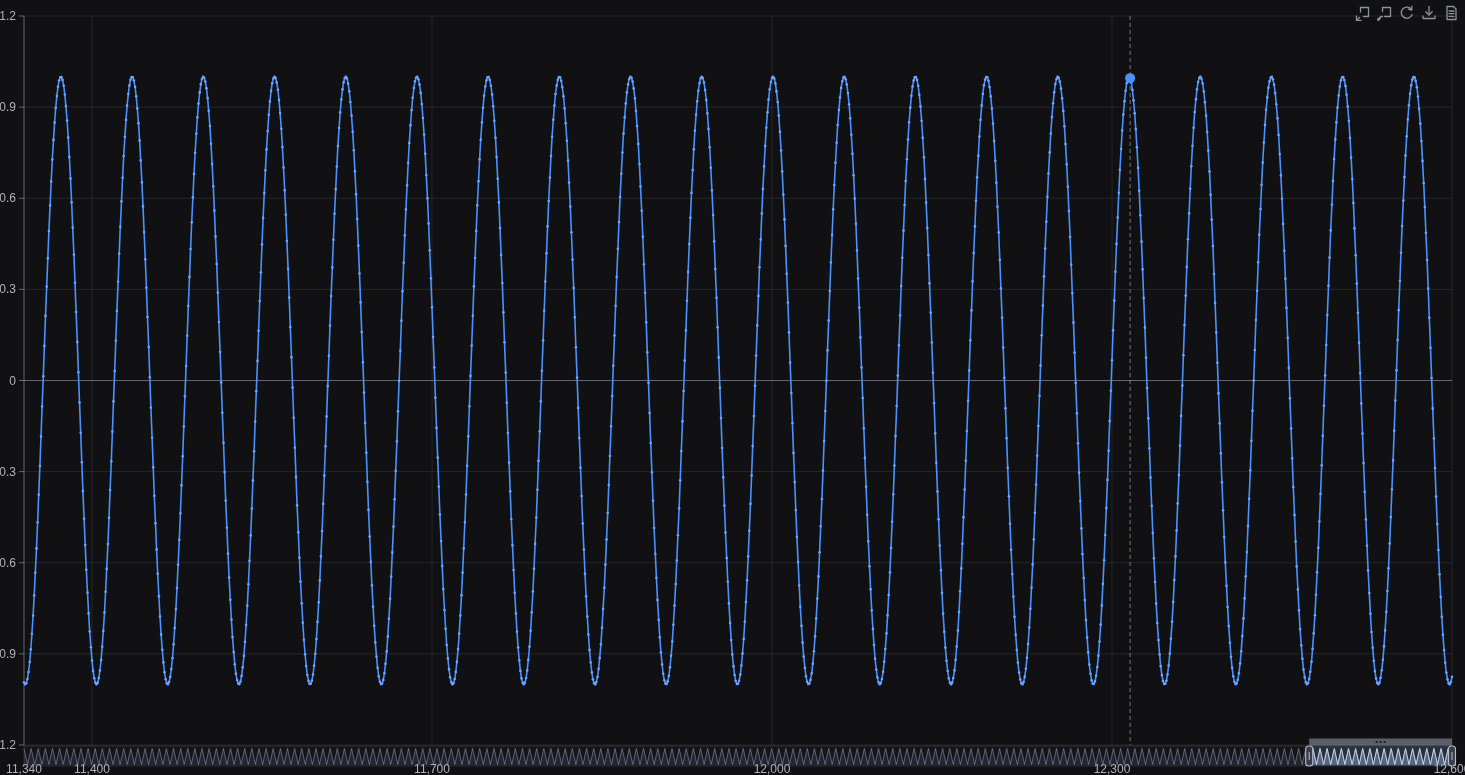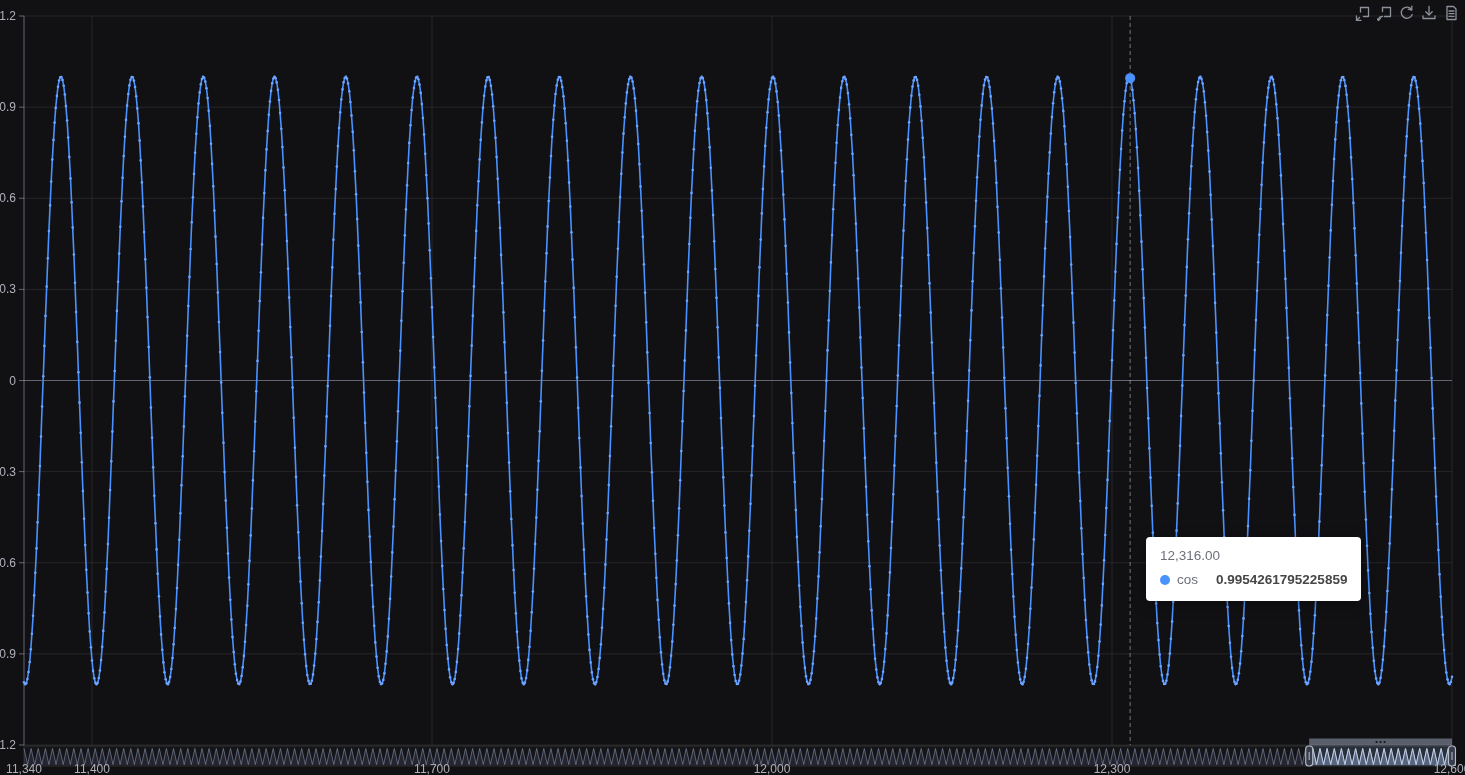--- a/index.html
+++ b/index.html
@@ -1393,22 +1393,14 @@
     <span class="tool-btn">
       <svg width="16" height="16" viewBox="0 0 16 16">
         <path d="M4 1.5 H10.5 L13 4 V14.5 H4 Z"></path>
           <path d="M6 6 H11"></path>
           <path d="M6 8.7 H11"></path>
           <path d="M6 11.4 H11"></path>
       </svg>
     </span>
   </div>
 
-  <div id="tooltip">
-    <div class="tt-title">12,316.00</div>
-    <div class="tt-row">
-      <span class="tt-dot" id="tt-dot" style="background: rgb(73, 146, 255);"></span>
-      <span class="tt-name">cos</span>
-      <span class="tt-value">0.9954261795225859</span>
-    </div>
-  </div>
 
 </div>
 
 </body></html>

